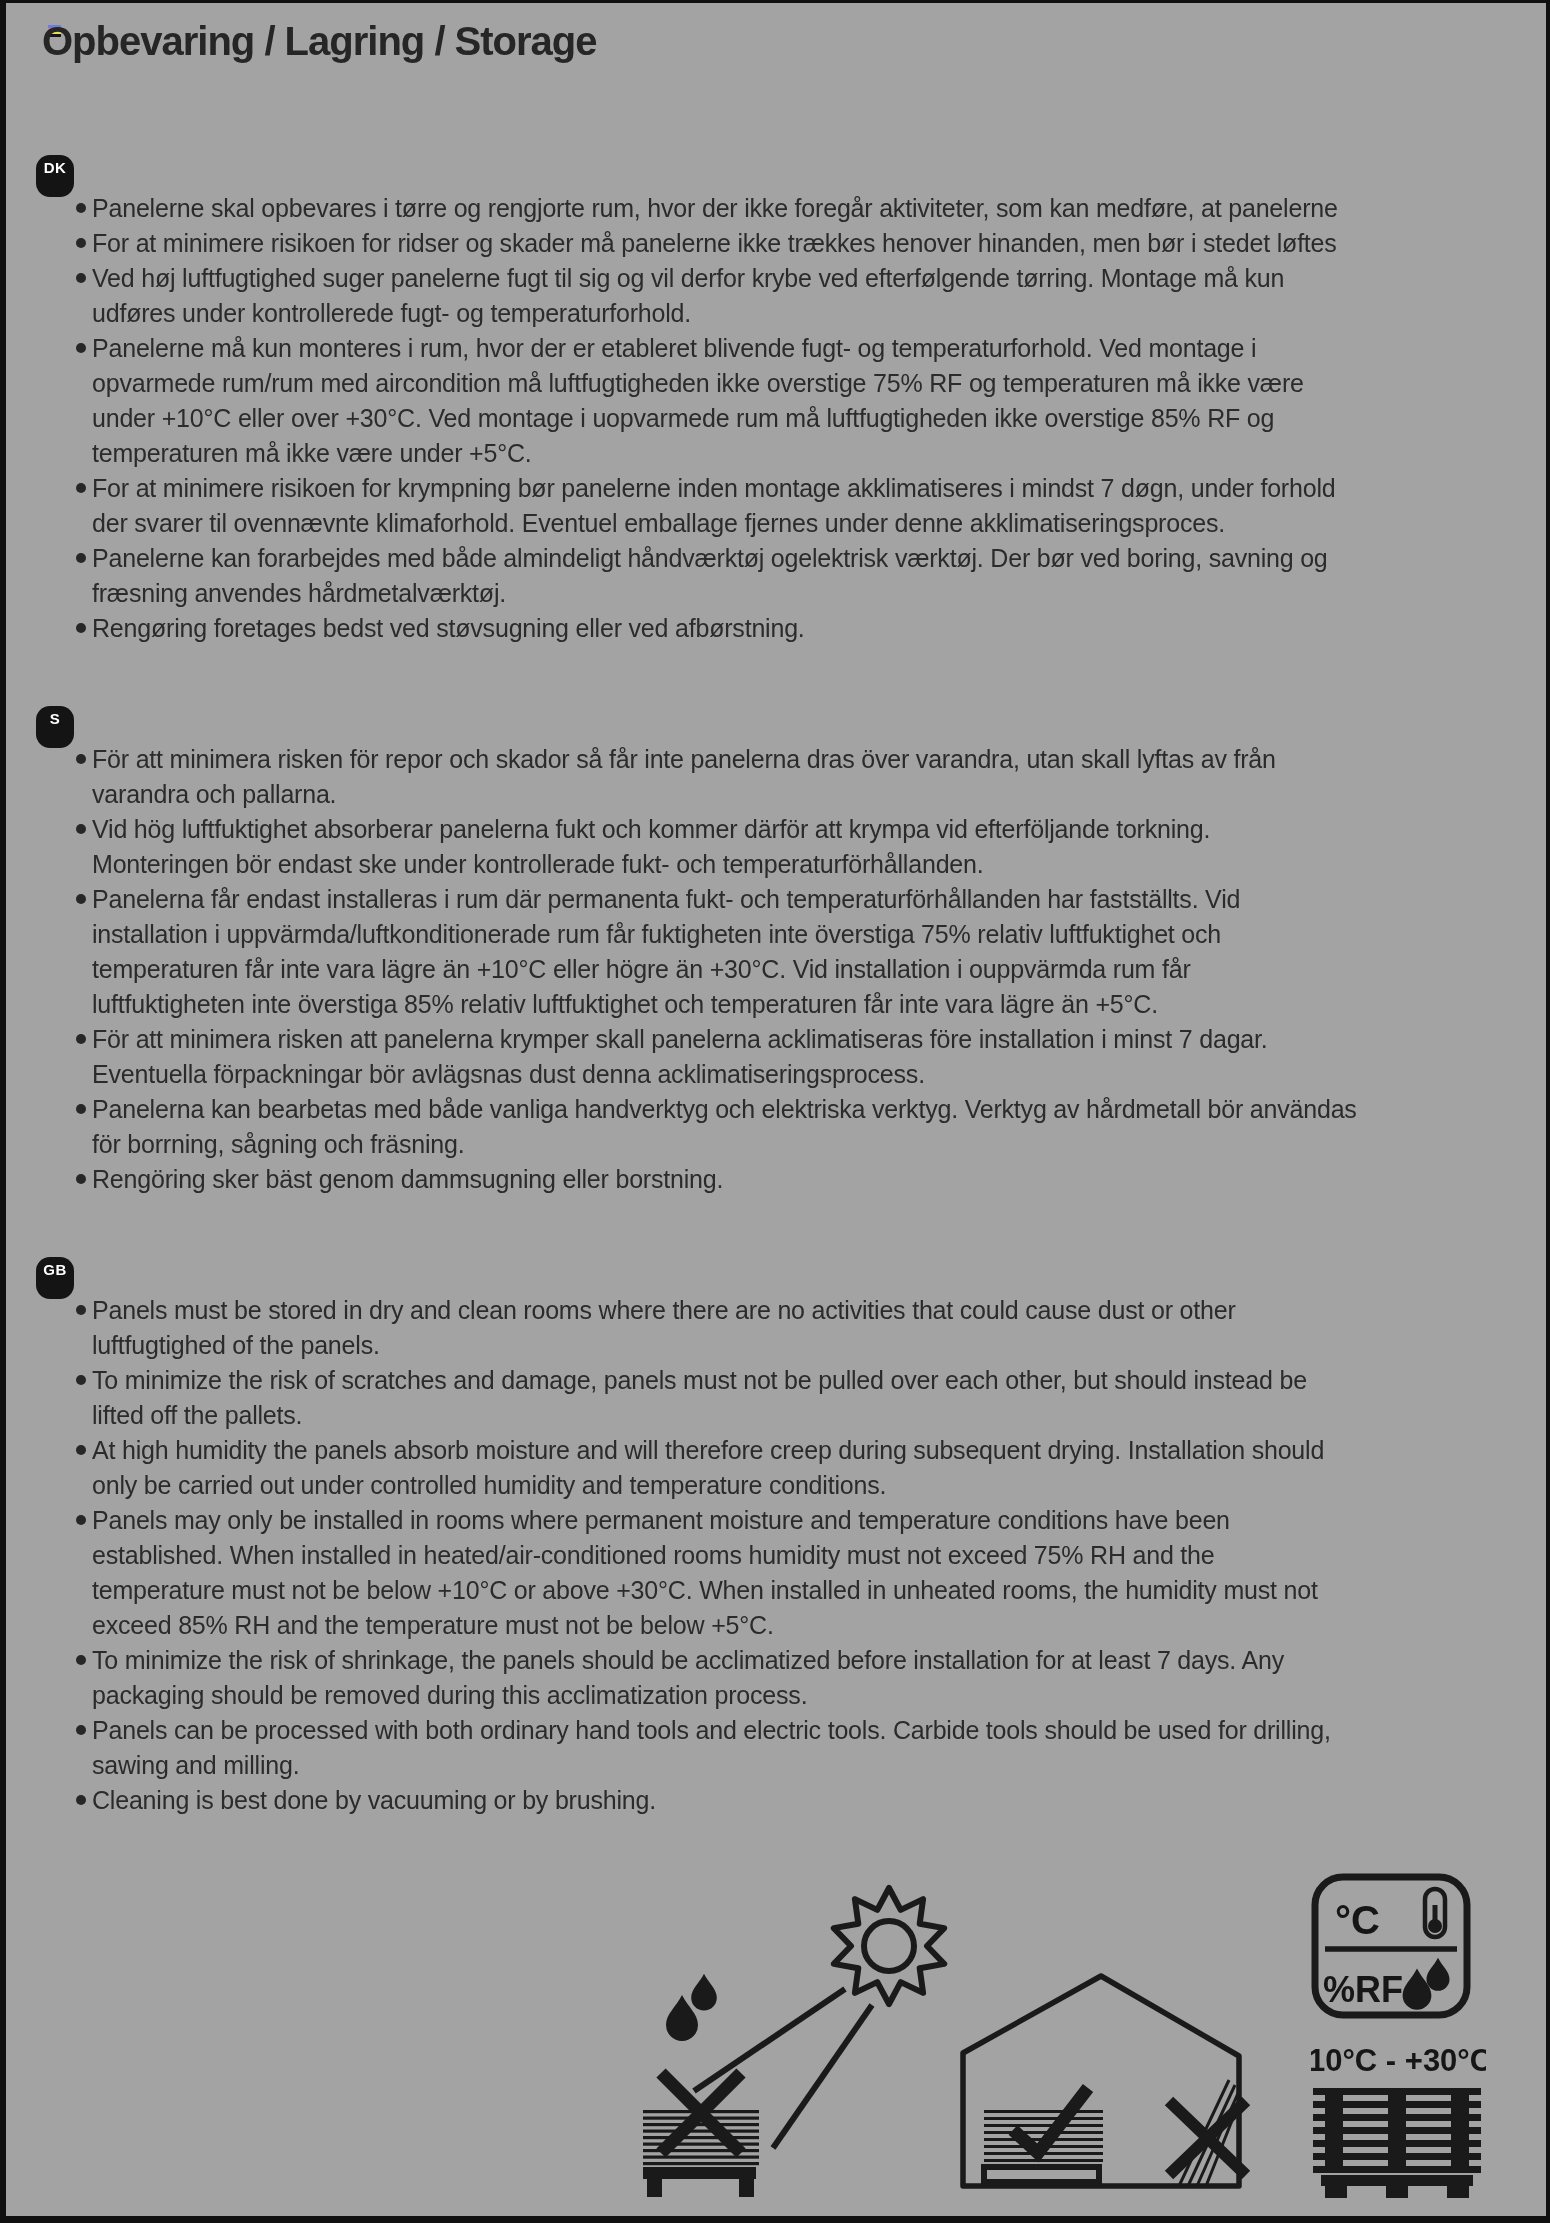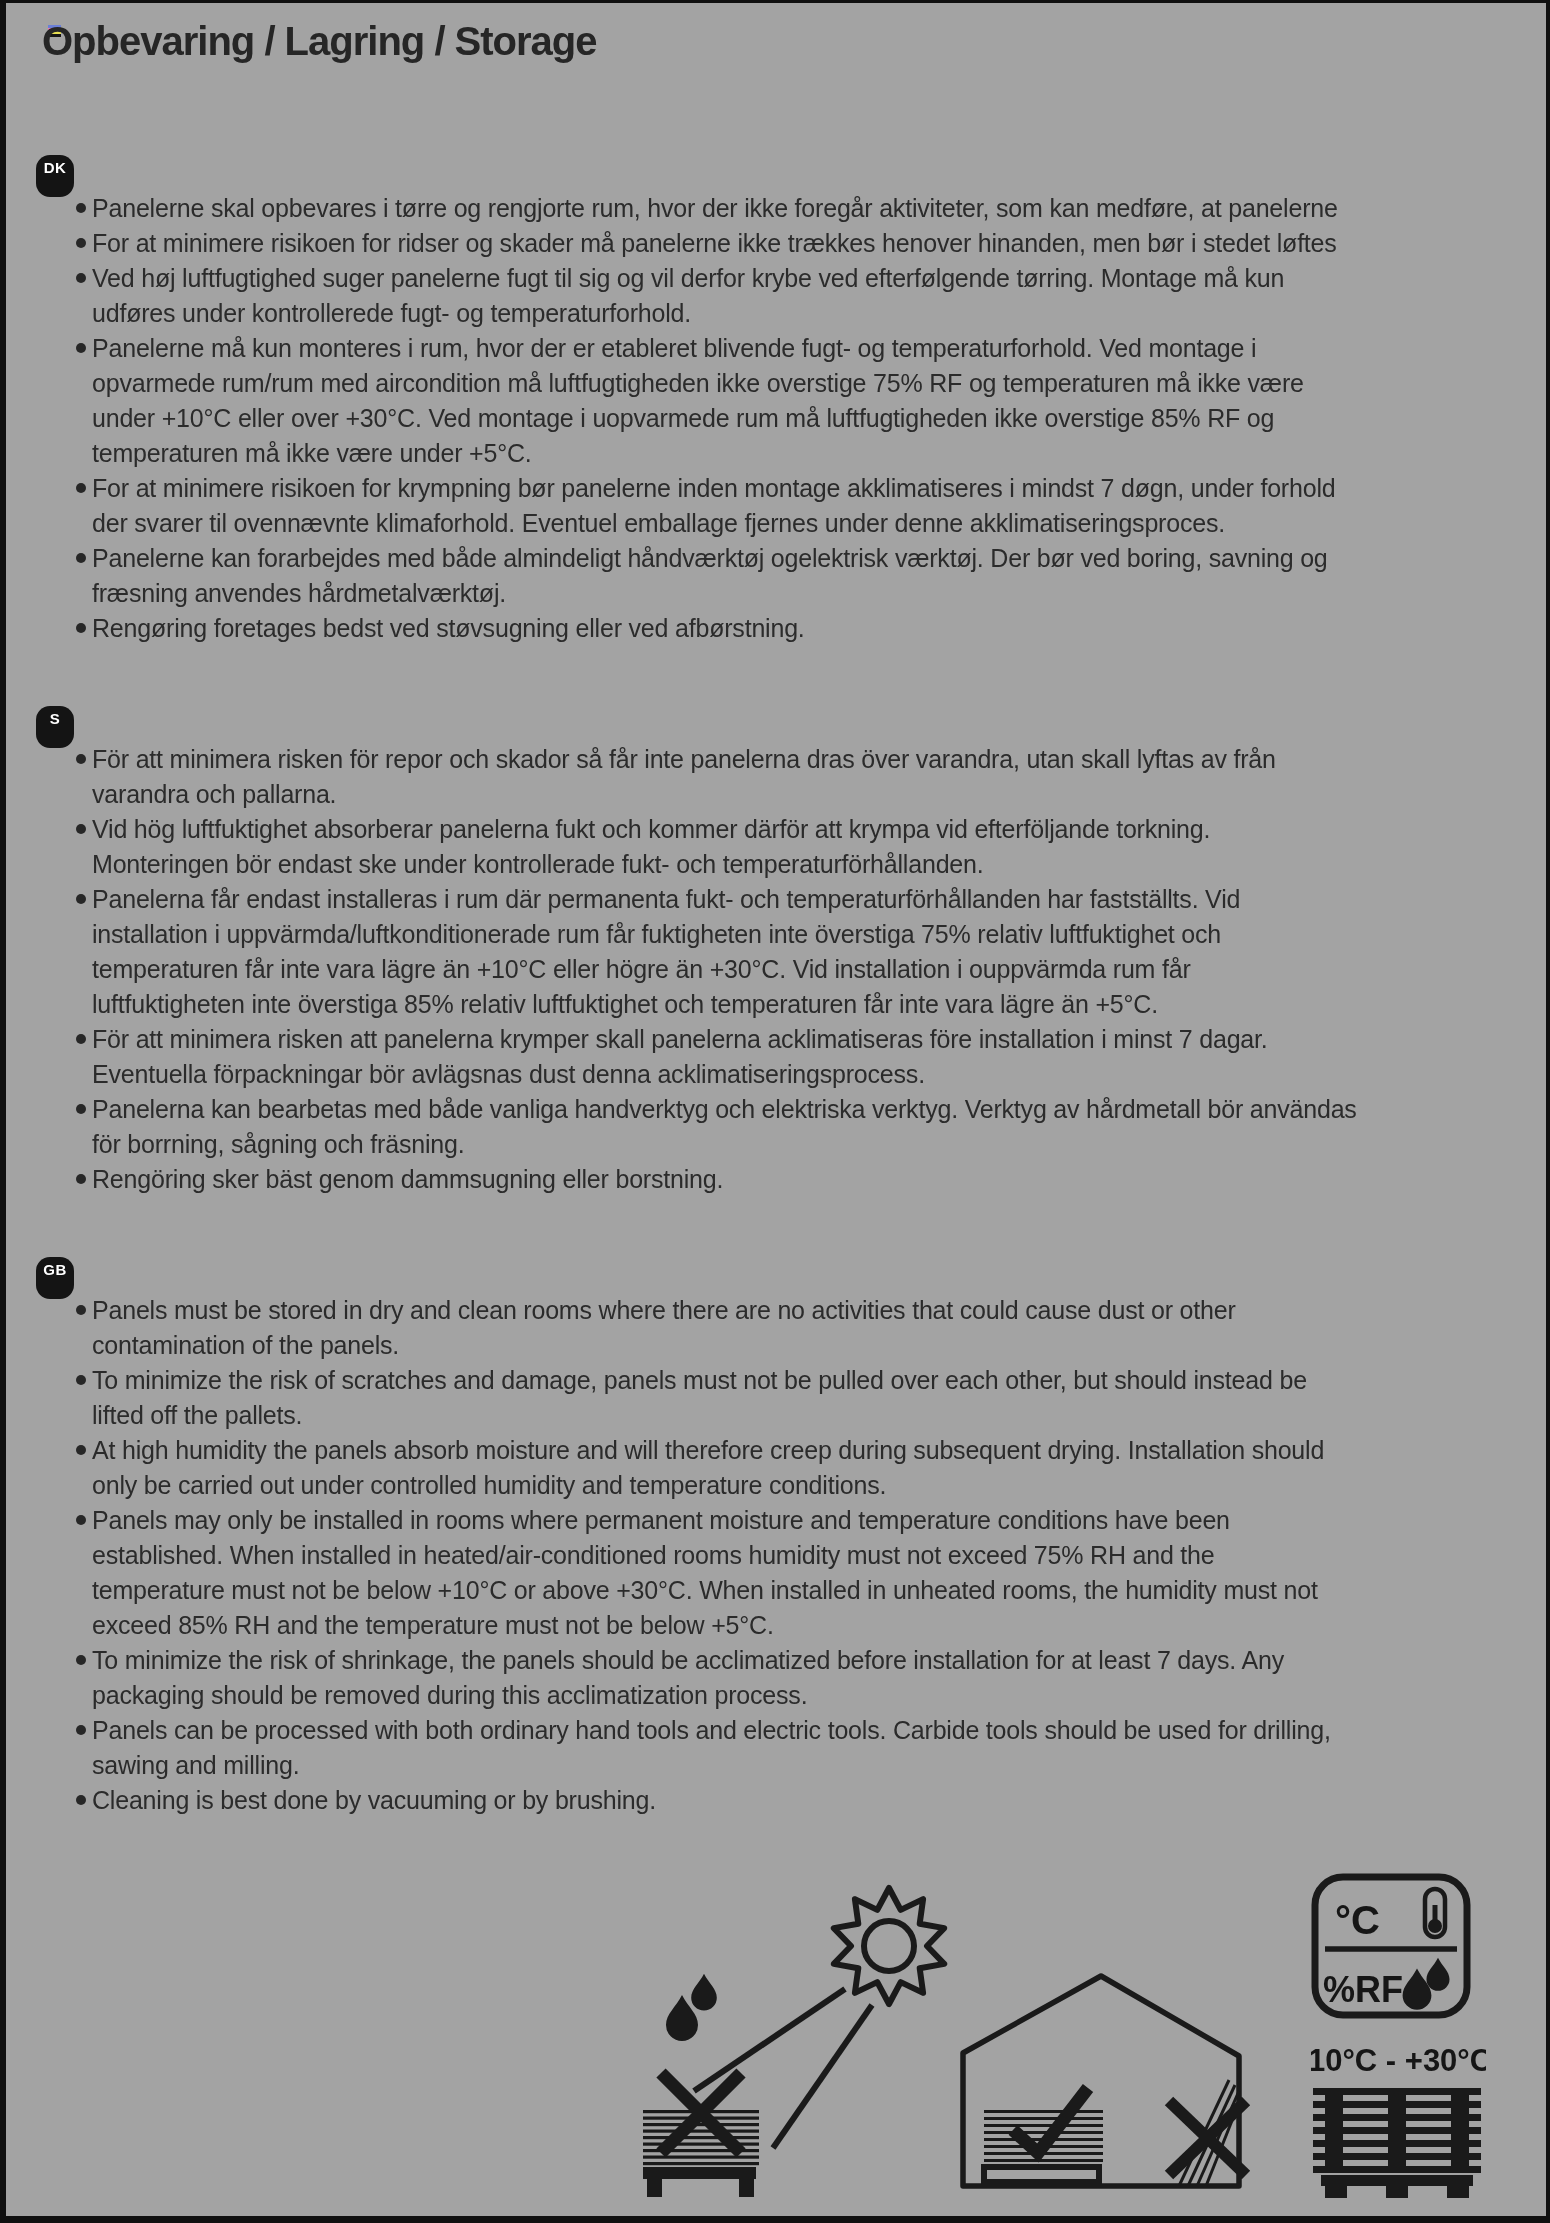--- a/index.html
+++ b/index.html
@@ -186,21 +186,21 @@
       </div>
       <div class="section">
         <div class="badge-col"><span class="lang-badge">GB</span></div>
         <div class="bullets-col">
           <div class="bullet">
             <div class="dot-col">
               <span class="dot"></span>
             </div>
             <div class="lines-col">
               <div class="line">Panels must be stored in dry and clean rooms where there are no activities that could cause dust or other</div>
-              <div class="line">contamination of the panels.</div>
+              <div class="line">luftfugtighed of the panels.</div>
             </div>
           </div>
           <div class="bullet">
             <div class="dot-col">
               <span class="dot"></span>
             </div>
             <div class="lines-col">
               <div class="line">To minimize the risk of scratches and damage, panels must not be pulled over each other, but should instead be</div>
               <div class="line">lifted off the pallets.</div>
             </div>

